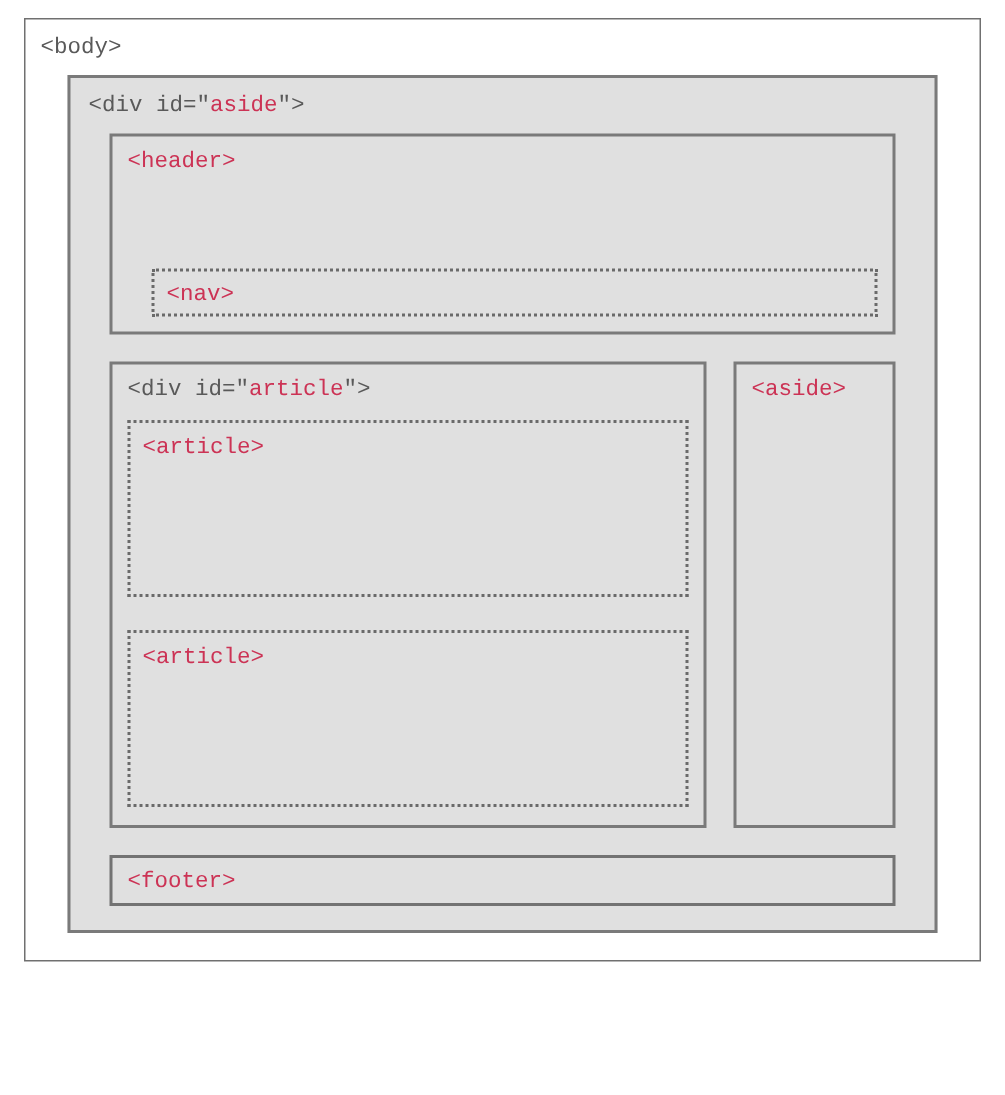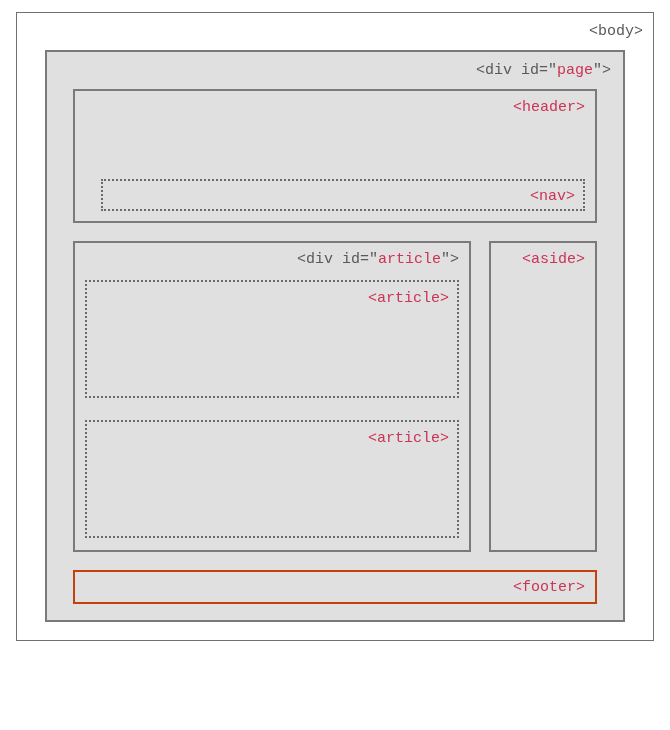--- a/index.html
+++ b/index.html
@@ -12,21 +12,20 @@
       background: #ffffff;
       font-family: "Consolas", "Monaco", "Courier New", monospace;
       font-size: 15px;
       width: 670px;
       height: 730px;
     }
 
     .tag-label {
       color: #595959;
       line-height: 1.4;
-      text-align: right;
     }
     .tag-label .id-name {
       color: #cc3355;
     }
     .pink {
       color: #cc3355;
     }
 
     .body-frame {
       border: 1px solid #707070;
@@ -97,34 +96,34 @@
     }
 
     .aside-frame {
       border: 2px solid #7a7a7a;
       padding: 6px 10px;
       width: 108px;
       flex: none;
     }
 
     .footer-frame {
-      border: 2px solid #c2410c;
+      border: 2px solid #737373;
       margin: 0 14px 0 14px;
       padding: 5px 10px;
       height: 34px;
     }
   </style>
 </head>
 <body>
 
 <div class="body-frame">
   <div class="tag-label">&lt;body&gt;</div>
 
   <div class="page-frame">
-    <div class="tag-label"><span>&lt;div id="</span><span class="id-name">page</span><span>"&gt;</span></div>
+    <div class="tag-label"><span>&lt;div id="</span><span class="id-name">aside</span><span>"&gt;</span></div>
 
     <div class="header-frame">
       <div class="tag-label pink">&lt;header&gt;</div>
       <div class="nav-frame">
         <div class="tag-label pink">&lt;nav&gt;</div>
       </div>
     </div>
 
     <div class="middle-row">
       <div class="content-frame">

